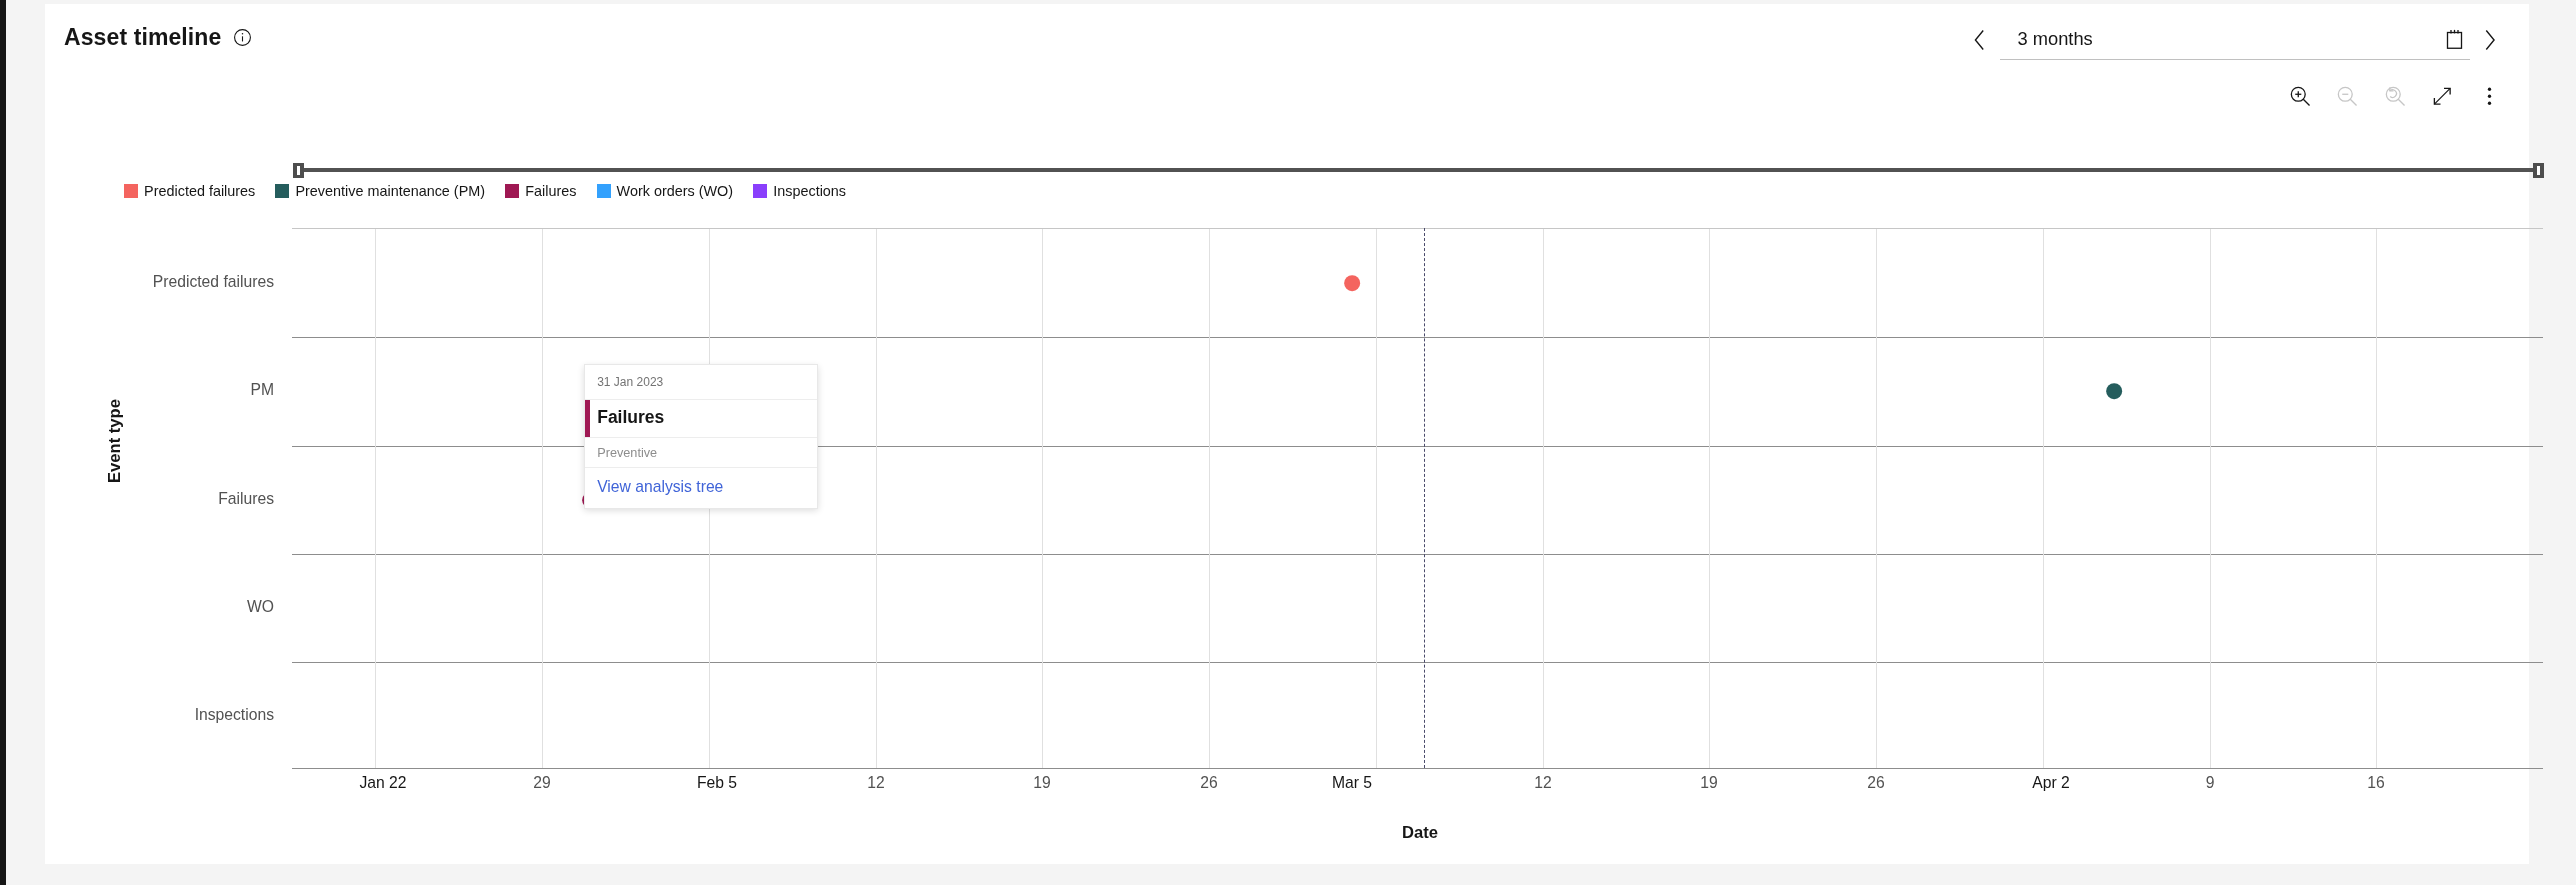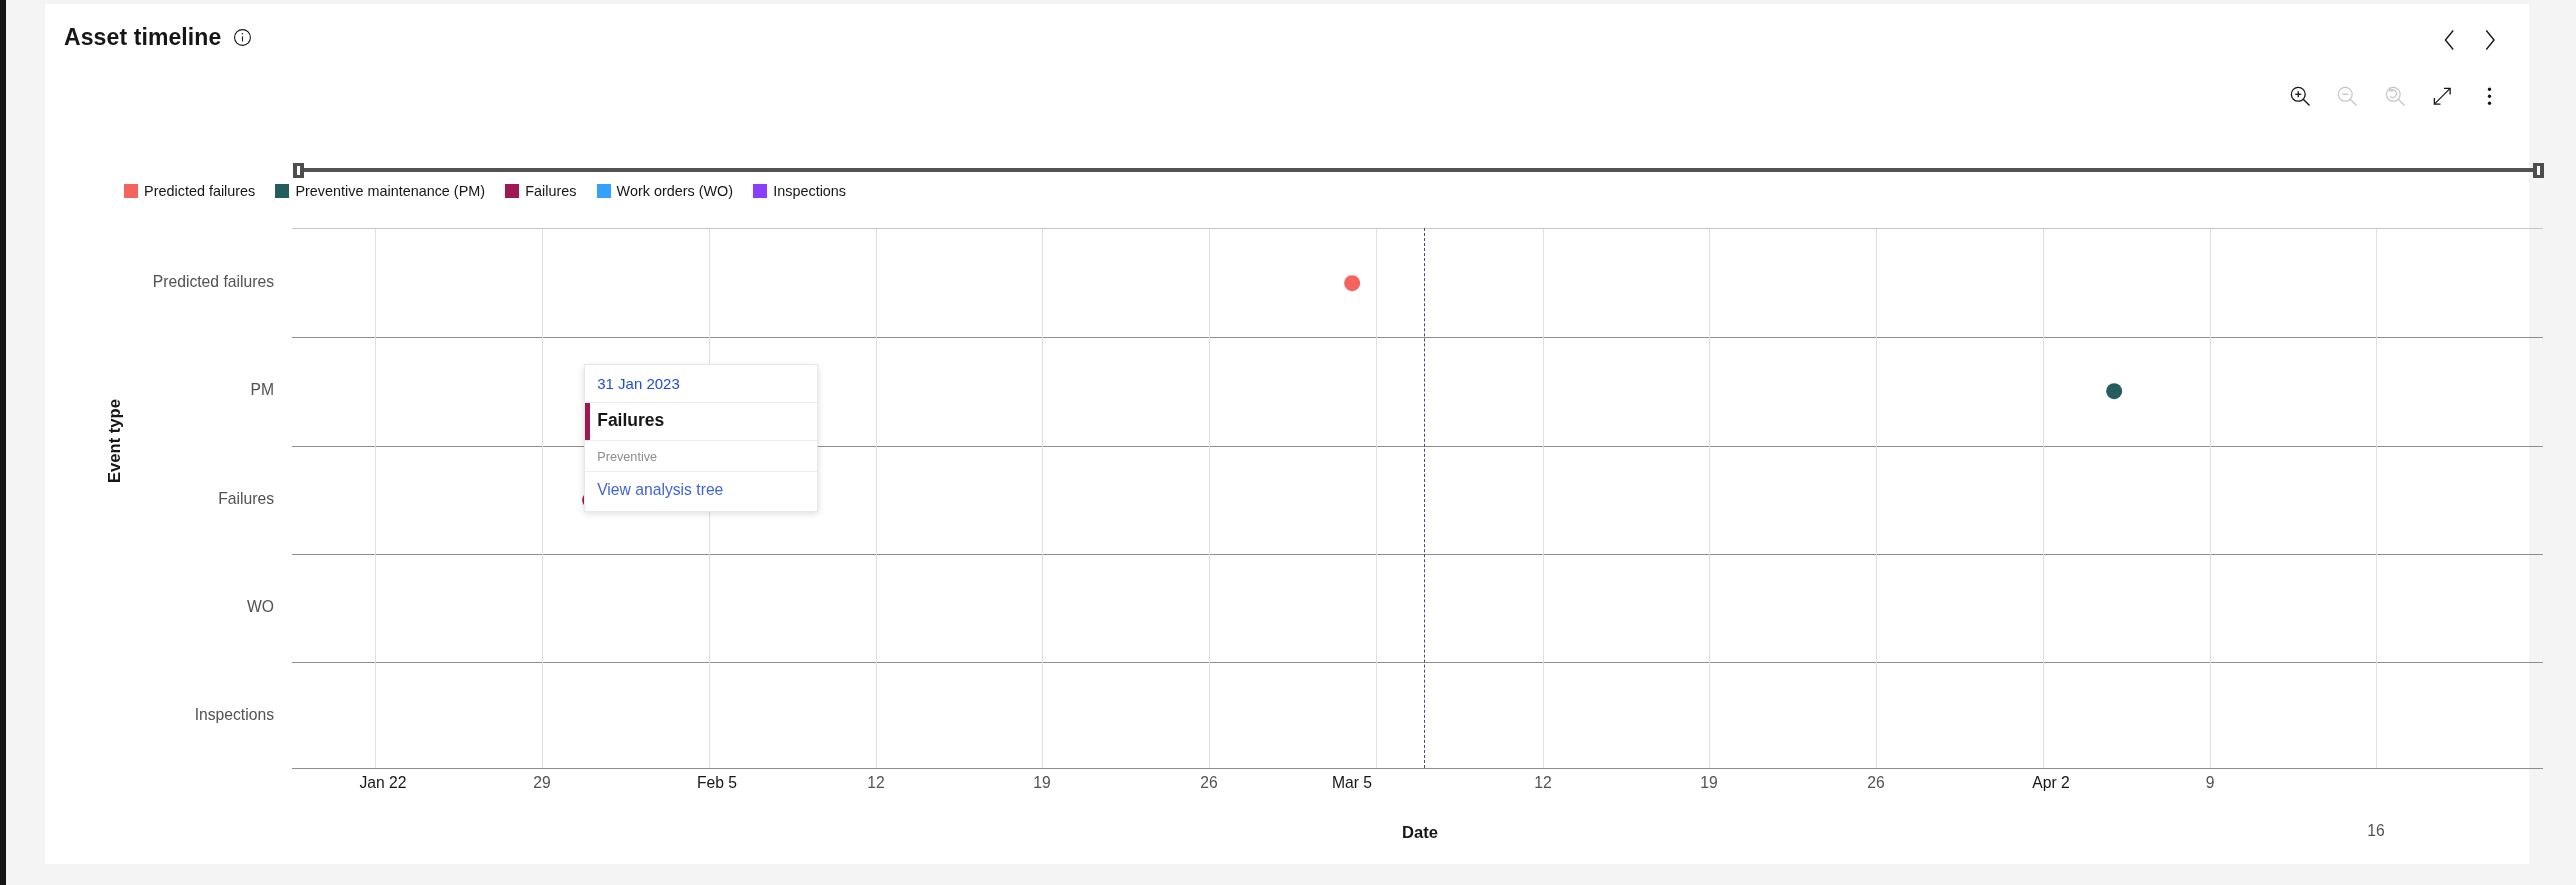--- a/index.html
+++ b/index.html
@@ -293,22 +293,22 @@
     width: 232px;
     background: #ffffff;
     border: 0.9px solid #e8e8e8;
     box-shadow: 0 1.7px 7px rgba(0,0,0,0.14);
     z-index: 40;
     font-size: 15px;
     color: #161616;
   }
   .tt-date {
     padding: 10.5px 12.2px 9.6px 12.2px;
-    font-size: 15px;
-    color: #1d4ed8;
+    font-size: 12px;
+    color: #737373;
     border-bottom: 0.9px solid #ededed;
     line-height: 1.1;
   }
   .tt-heading-row {
     display: flex;
     align-items: stretch;
     border-bottom: 0.9px solid #ededed;
     min-height: 37px;
   }
   .tt-accent {
@@ -367,20 +367,31 @@
         </span>
       </div>
 
       <div class="range-control">
         <button class="chev-btn">
           <svg width="17.5" height="26" viewBox="0 0 20 30" fill="none" stroke="#161616" stroke-width="1.6">
             <polyline points="14,4 5,15 14,26"></polyline>
           </svg>
         </button>
 
+        <div class="date-field">
+          <span class="date-field-value">3 months</span>
+          <span>
+            <svg class="cal-icon" viewBox="0 0 24 26" fill="none" stroke="#161616" stroke-width="1.5">
+              <rect x="4" y="5" width="16" height="18"></rect>
+              <line x1="8" y1="2" x2="8" y2="6"></line>
+              <line x1="12" y1="2" x2="12" y2="6"></line>
+              <line x1="16" y1="2" x2="16" y2="6"></line>
+            </svg>
+          </span>
+        </div>
 
         <button class="chev-btn">
           <svg width="17.5" height="26" viewBox="0 0 20 30" fill="none" stroke="#161616" stroke-width="1.6">
             <polyline points="6,4 15,15 6,26"></polyline>
           </svg>
         </button>
       </div>
 
       <div class="chart-tools">
         <button class="tool-btn">
@@ -493,21 +504,21 @@
           <div class="x-tick-label bold" style="left: 417px;">Feb 5</div>
           <div class="x-tick-label" style="left: 584px;">12</div>
           <div class="x-tick-label" style="left: 750px;">19</div>
           <div class="x-tick-label" style="left: 917px;">26</div>
           <div class="x-tick-label bold" style="left: 1052px;">Mar 5</div>
           <div class="x-tick-label" style="left: 1251px;">12</div>
           <div class="x-tick-label" style="left: 1417px;">19</div>
           <div class="x-tick-label" style="left: 1584px;">26</div>
           <div class="x-tick-label bold" style="left: 1751px;">Apr 2</div>
           <div class="x-tick-label" style="left: 1918px;">9</div>
-          <div class="x-tick-label" style="left: 2084px; margin-top: 48px;">16</div>
+          <div class="x-tick-label" style="left: 2084px;">16</div>
         </div>
     </div>
 
     <div class="tooltip">
       <div class="tt-date">31 Jan 2023</div>
       <div class="tt-heading-row">
         <span class="tt-accent" style="background:#9f1853"></span>
         <span class="tt-heading">Failures</span>
       </div>
       <div class="tt-desc-label">Preventive</div>

